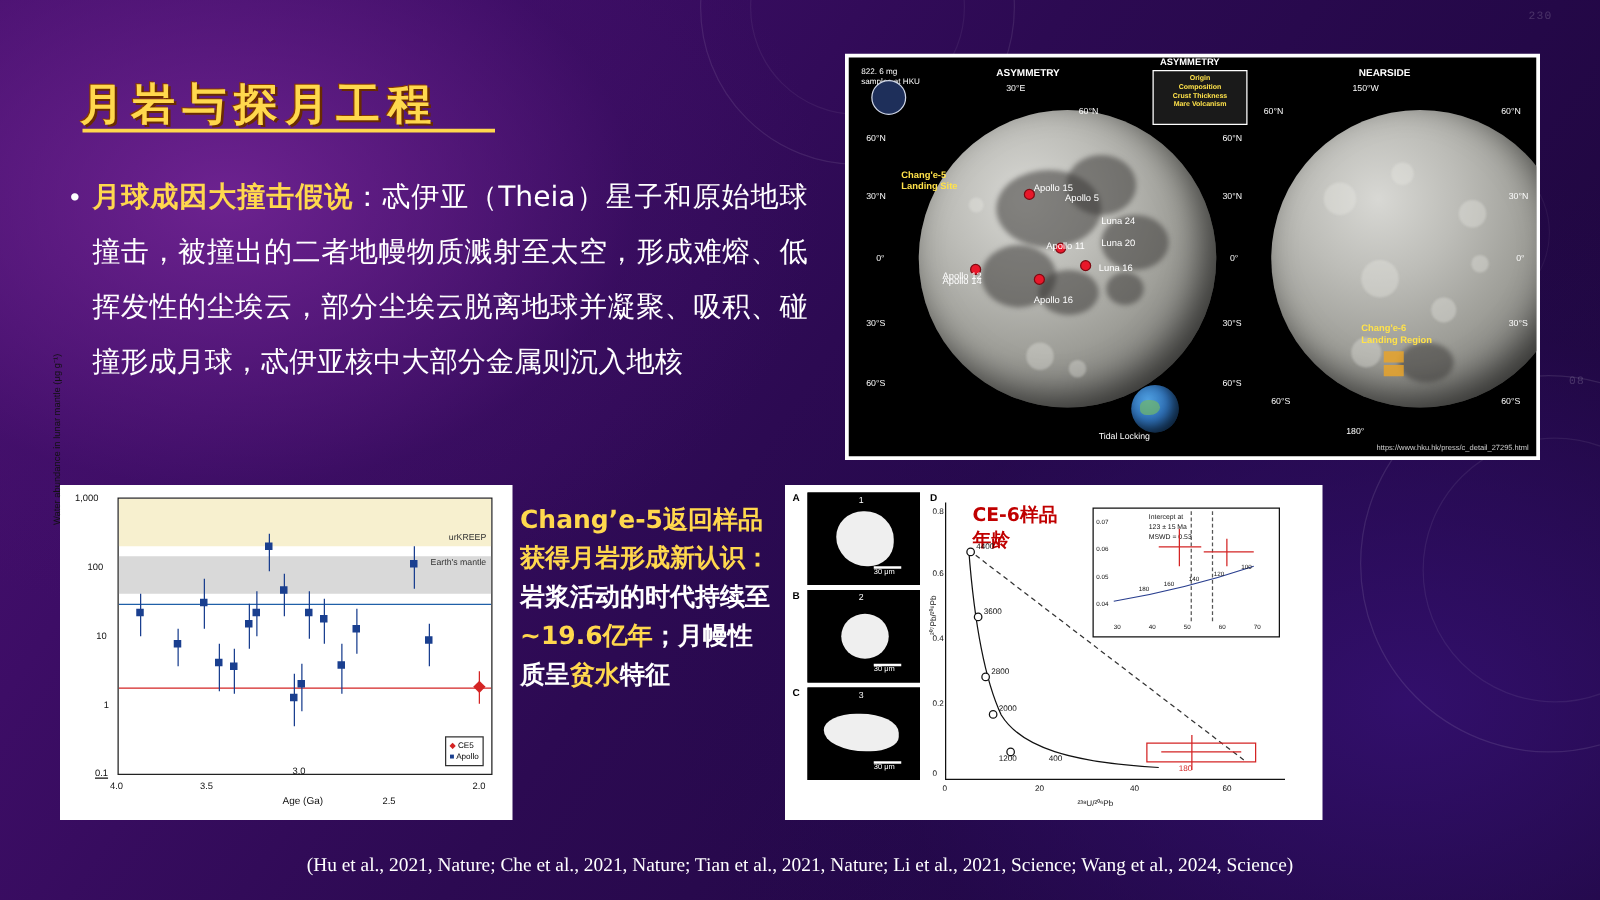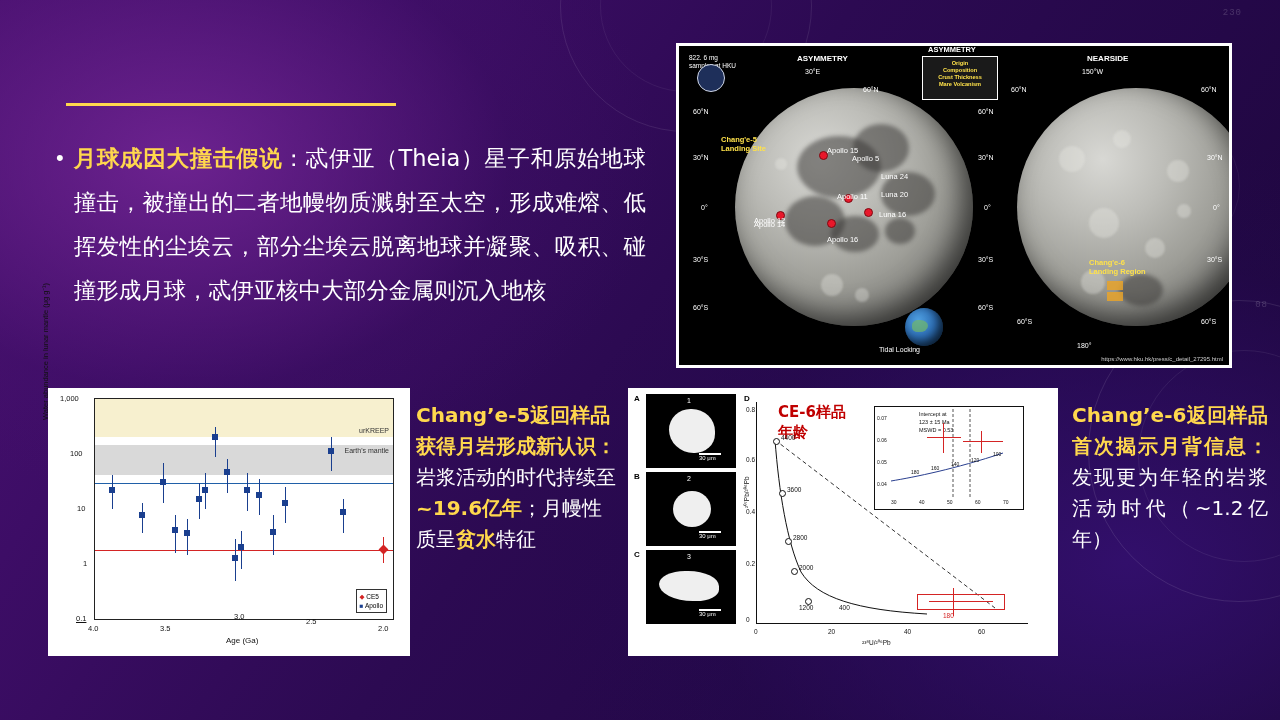--- a/index.html
+++ b/index.html
@@ -326,21 +326,21 @@
     top: 400px;
     width: 200px;
     color: #ffd84d;
     font-size: 20px;
     line-height: 31px;
     font-weight: bold;
     font-family: "DejaVu Sans", sans-serif;
   }
   .text5 .normal {
     color: #ffffff;
-    font-weight: normal;
+    font-weight: bold;
   }
 
   
   .fig6 {
     position: absolute;
     left: 628px;
     top: 388px;
     width: 430px;
     height: 268px;
     background: #ffffff;
@@ -454,20 +454,21 @@
 <div class="slide">
 
   <div class="deco d1"></div>
   <div class="deco d2"></div>
   <div class="deco d3"></div>
   <div class="deco d4"></div>
   <div class="deco d5"></div>
   <div class="deco-tick" style="right:38px; top:8px;margin-left:40px;">230</div>
   <div class="deco-tick" style="right:12px; top:300px;">08</div>
 
+  <div class="title">月岩与探月工程</div>
   <div class="title-underline"></div>
 
   <div class="bullet-block">
     <div class="bullet-dot">•</div>
     <div class="bullet-text"><b>月球成因大撞击假说</b><span>：忒伊亚（Theia）星子和原始地球撞击，被撞出的二者地幔物质溅射至太空，形成难熔、低挥发性的尘埃云，部分尘埃云脱离地球并凝聚、吸积、碰撞形成月球，忒伊亚核中大部分金属则沉入地核</span></div>
   </div>
 
   <div class="moon-fig">
     <div class="moon-inner">
 
@@ -615,21 +616,21 @@
 
       <div class="legend5">
         <span style="color:#d42424;">◆</span> <span>CE5</span><br>
         <span style="color:#1a3f8f;">■</span> <span>Apollo</span>
       </div>
     </div>
 
     <div class="c5-tick" style="left:40px; top:236px;">4.0</div>
     <div class="c5-tick" style="left:112px; top:236px;">3.5</div>
     <div class="c5-tick" style="left:186px; top:224px;">3.0</div>
-    <div class="c5-tick" style="left:258px; top:229px;">2.5</div>
+    <div class="c5-tick" style="left:258px; top:248px;">2.5</div>
     <div class="c5-tick" style="left:330px; top:236px;">2.0</div>
     <div class="c5-xlabel" style="left:178px; top:248px;">Age (Ga)</div>
 
   </div>
 
   <div class="text5">
     <span>Chang’e-5返回样品获得月岩形成新认识</span><span>：</span><span class="normal">岩浆活动的时代</span><span class="normal">持续至</span><span>~19.6亿年</span><span class="normal">；月幔性质呈</span><span>贫水</span><span class="normal">特征</span>
   </div>
 
   <div class="fig6">
@@ -714,17 +715,15 @@
     <div class="c6-lbl" style="left:118px; top:172px;">0.2</div>
     <div class="c6-lbl" style="left:118px; top:228px;">0</div>
     <div class="c6-lbl" style="left:126px; top:240px;">0</div>
     <div class="c6-lbl" style="left:200px; top:240px;">20</div>
     <div class="c6-lbl" style="left:276px; top:240px;">40</div>
     <div class="c6-lbl" style="left:350px; top:240px;">60</div>
     <div class="c6-lbl" style="left:234px; top:250px;">²³⁸U/²⁰⁶Pb</div>
     <div class="c6-lbl" style="left:114px; top:120px; transform:rotate(-90deg); transform-origin:left top;">²⁰⁷Pb/²⁰⁶Pb</div>
   </div>
 
-  <div class="text6">
-    <span>Chang’e-6返回样品首次揭示月背信息</span><span>：</span><span class="normal">发现更为年轻的岩浆活动时代（~1.2亿年）</span>
-  </div>
-
+
+  <div class="footer">(Hu et al., 2021, Nature; Che et al., 2021, Nature; Tian et al., 2021, Nature; Li et al., 2021, Science; Wang et al., 2024, Science)</div>
 </div>
 
 </body></html>

